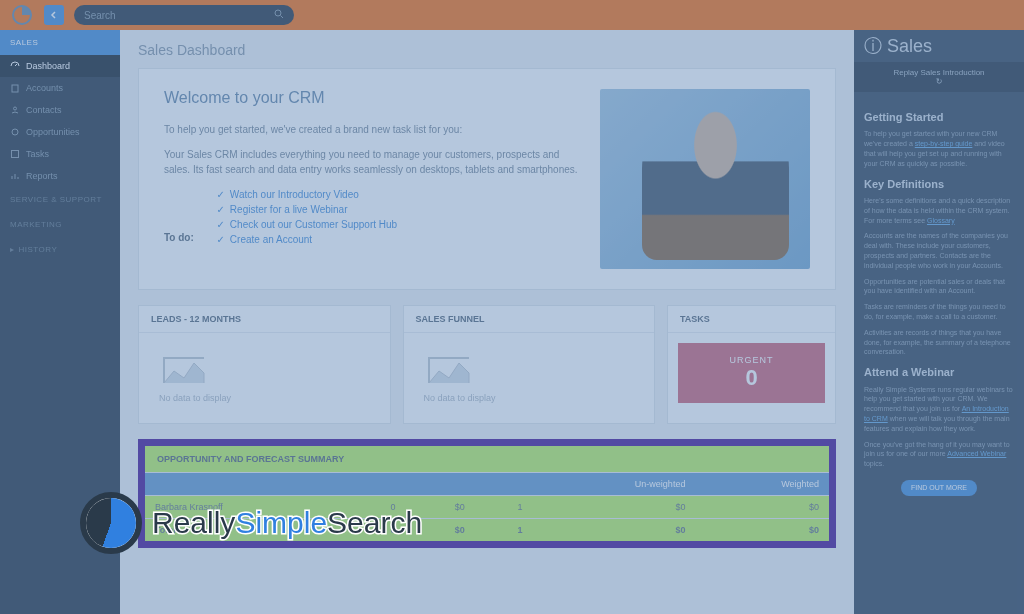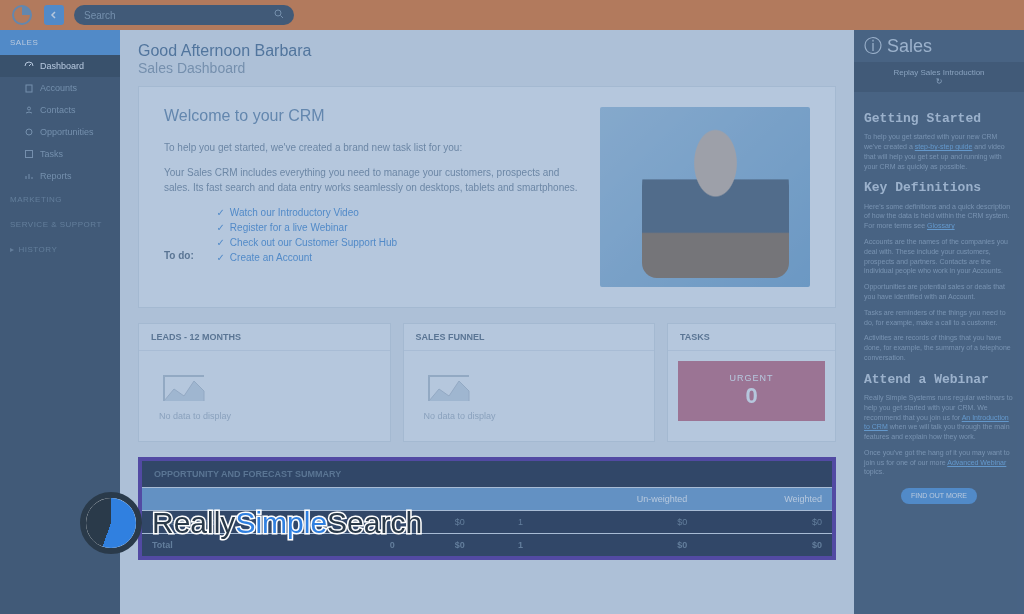--- a/index.html
+++ b/index.html
@@ -8,21 +8,21 @@
 .topbar { height: 30px; background: #f97316; display: flex; align-items: center; padding: 0 10px; gap: 10px; }
 .logo-icon { width: 24px; height: 24px; }
 .back-btn { width: 20px; height: 20px; background: #4a90d9; border-radius: 3px; display: flex; align-items: center; justify-content: center; color: #fff; font-size: 12px; }
 .search-box { flex: 1; max-width: 220px; height: 20px; background: #2c3a48; border-radius: 10px; display: flex; align-items: center; padding: 0 10px; color: #8a9aa8; font-size: 10px; }
 .search-box .mag { margin-left: auto; }
 
 .layout { display: flex; height: calc(100% - 30px); }
 .sidebar { width: 120px; background: #2c3a48; color: #8a9aa8; font-size: 9px; overflow: hidden; }
 .side-section { padding: 8px 10px; text-transform: uppercase; font-size: 8px; letter-spacing: 0.5px; color: #6a7a88; }
 .side-section.active { background: #4a90d9; color: #fff; }
-.side-item { padding: 6px 24px; display: flex; align-items: center; gap: 6px; font-size: 9px; }
+.side-item { padding: 6px 10px; display: flex; align-items: center; gap: 6px; font-size: 9px; }
 .side-item.selected { background: #1e2832; color: #fff; }
 .side-icon { width: 10px; height: 10px; display: inline-flex; align-items: center; justify-content: center; }
 
 .main { flex: 1; padding: 12px 18px; overflow: auto; background: #f0f2f5; }
 .greeting { color: #4a6a8a; font-size: 16px; font-weight: normal; }
 .subtitle { color: #8a9aa8; font-size: 14px; margin-bottom: 10px; }
 
 .welcome-card { background: #fff; border: 1px solid #e0e5ea; padding: 20px 25px; display: flex; gap: 20px; margin-bottom: 15px; }
 .welcome-left { flex: 1; }
 .welcome-title { color: #6a8aaa; font-size: 16px; font-weight: 300; margin-bottom: 15px; }
@@ -40,33 +40,33 @@
 .widget-body { padding: 20px; display: flex; flex-direction: column; align-items: flex-start; justify-content: center; min-height: 80px; }
 .chart-placeholder { width: 50px; height: 35px; }
 .no-data { color: #b0bac5; font-size: 9px; margin-top: 5px; }
 .widget.leads { flex: 1.2; }
 .widget.funnel { flex: 1.2; }
 .widget.tasks { flex: 0.8; }
 .urgent-box { background: #d0687a; color: #fff; width: 100%; text-align: center; padding: 12px; }
 .urgent-label { font-size: 9px; letter-spacing: 1px; }
 .urgent-count { font-size: 22px; font-weight: bold; }
 
-.forecast { background: #0f172a; border: 4px solid #4c1d95; }
+.forecast { background: #bef264; border: 7px solid #4c1d95; }
 .forecast-table { width: 100%; font-size: 9px; color: #6a7a8a; border-collapse: collapse; }
 .forecast-table thead th { background: #6a9dd0; color: #fff; padding: 6px 10px; text-align: right; font-weight: normal; }
 .forecast-table thead th:first-child { text-align: left; }
 .forecast-table tbody td { padding: 6px 10px; text-align: right; border-top: 1px solid #e8ecf0; }
 .forecast-table tbody td:first-child { text-align: left; }
 .forecast-table .total-row td { font-weight: bold; }
 
 .rightpanel { width: 170px; background: #3a4a5c; color: #b0bcc8; padding: 0; font-size: 8px; overflow: hidden; }
 .rp-title { font-size: 18px; color: #d0d8e0; padding: 4px 10px; display: flex; align-items: center; gap: 5px; }
 .rp-replay { padding: 6px 10px; font-size: 8px; background: #2c3a48; display: flex; align-items: center; justify-content: space-between; flex-direction: column; }
 .rp-body { padding: 10px; line-height: 1.4; }
-.rp-h { color: #d0d8e0; font-size: 13px; font-weight: bold; margin: 8px 0 4px; font-family: Liberation Mono, monospace; }
+.rp-h { color: #d0d8e0; font-size: 11px; font-weight: bold; margin: 8px 0 4px; }
 .rp-p { font-size: 7px; color: #90a0b0; margin-bottom: 6px; }
 .rp-link { color: #6aaae0; text-decoration: underline; }
 .rp-btn { background: #4a90d9; color: #fff; padding: 3px 10px; border-radius: 8px; font-size: 7px; display: inline-block; margin-top: 5px; }
 
 .overlay { position: absolute; inset: 0; background: rgba(90, 130, 180, 0.45); pointer-events: none; }
 
 .brand-overlay { position: absolute; left: 80px; bottom: 60px; display: flex; align-items: center; gap: 10px; z-index: 100; }
 .brand-logo { width: 62px; height: 62px; position: relative; }
 .brand-logo .outer { position: absolute; inset: 0; border: 6px solid #2a3a4a; border-radius: 50%; background: #fff; }
 .brand-logo .half { position: absolute; left: 6px; top: 6px; width: 50px; height: 50px; border-radius: 50%; background: conic-gradient(#3080e0 0deg 200deg, #2a3a4a 200deg 360deg); }
@@ -150,29 +150,28 @@
     <div class="side-item">
       <span class="side-icon">
           <svg width="10" height="10" viewBox="0 0 10 10">
             <line x1="2" y1="8" x2="2" y2="5" stroke="currentColor"></line>
             <line x1="5" y1="8" x2="5" y2="3" stroke="currentColor"></line>
             <line x1="8" y1="8" x2="8" y2="6" stroke="currentColor"></line>
           </svg>
         </span>
       <span>Reports</span>
     </div>
+    <div class="side-section">SERVICE &amp; SUPPORT</div>
     <div class="side-section">MARKETING</div>
-    <div class="side-section">SERVICE &amp; SUPPORT</div>
     <div class="side-section">
       <span style="margin-right:4px">▸</span><span>HISTORY</span>
     </div>
   </div>
 
   <div class="main">
-    <div class="greeting">Good Afternoon Barbara</div>
     <div class="subtitle">Sales Dashboard</div>
 
     <div class="welcome-card">
       <div class="welcome-left">
         <div class="welcome-title">Welcome to your CRM</div>
         <div class="welcome-text">To help you get started, we've created a brand new task list for you:</div>
         <div class="welcome-text">Your Sales CRM includes everything you need to manage your customers, prospects and sales. Its fast search and data entry works seamlessly on desktops, tablets and smartphones.</div>
         <div>
           <span class="todo-label">To do:</span>
           <div class="todo-list">

